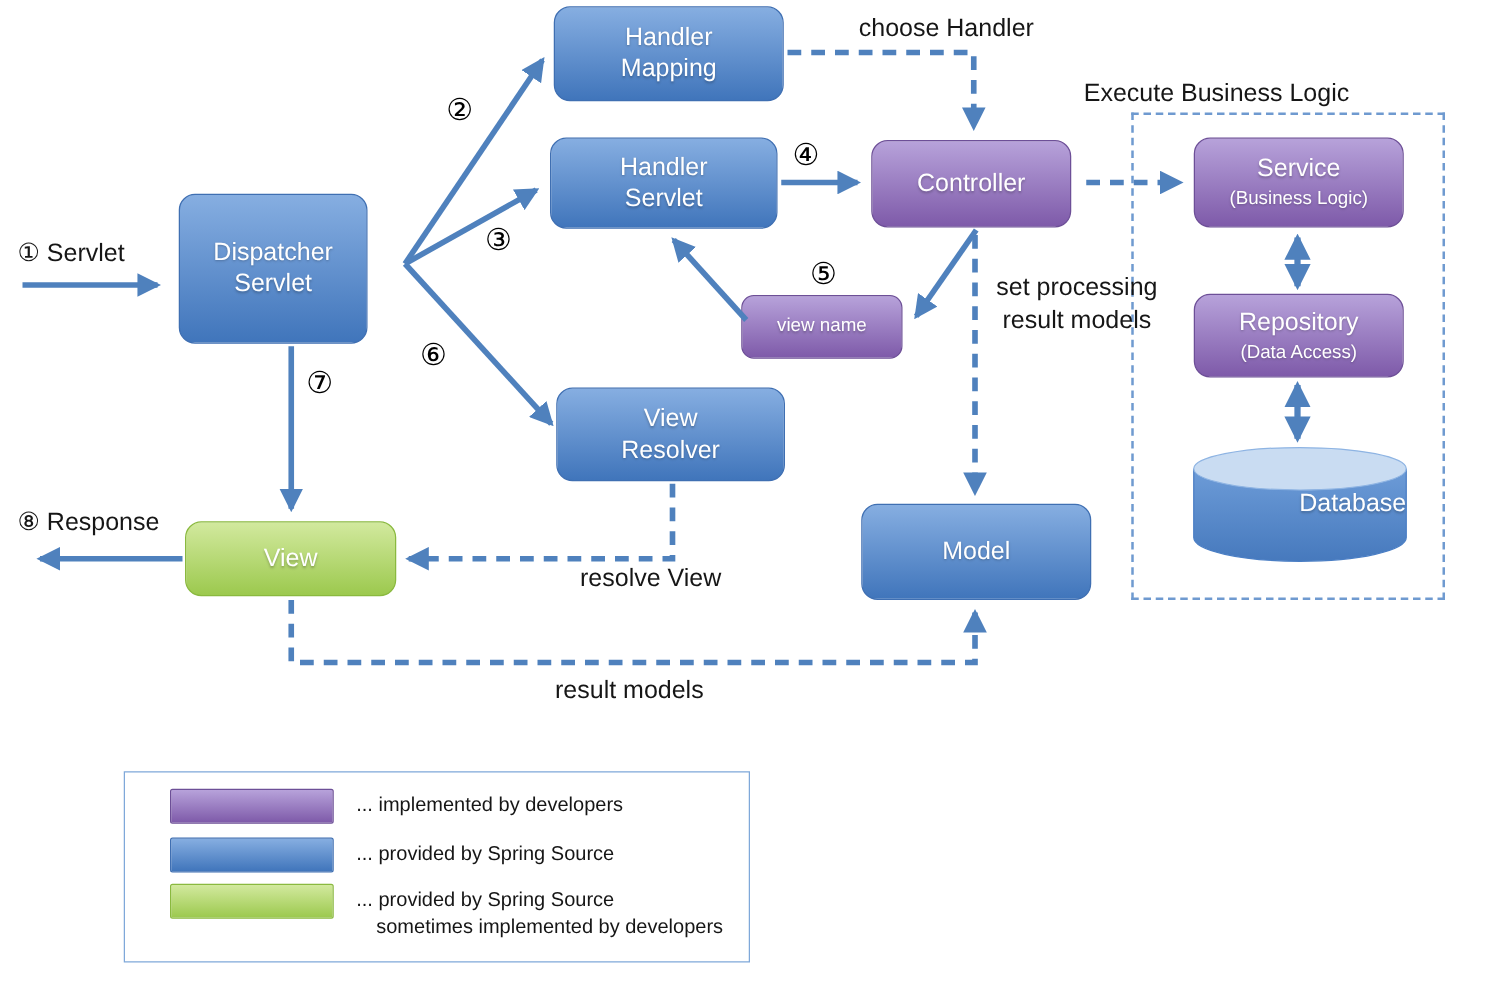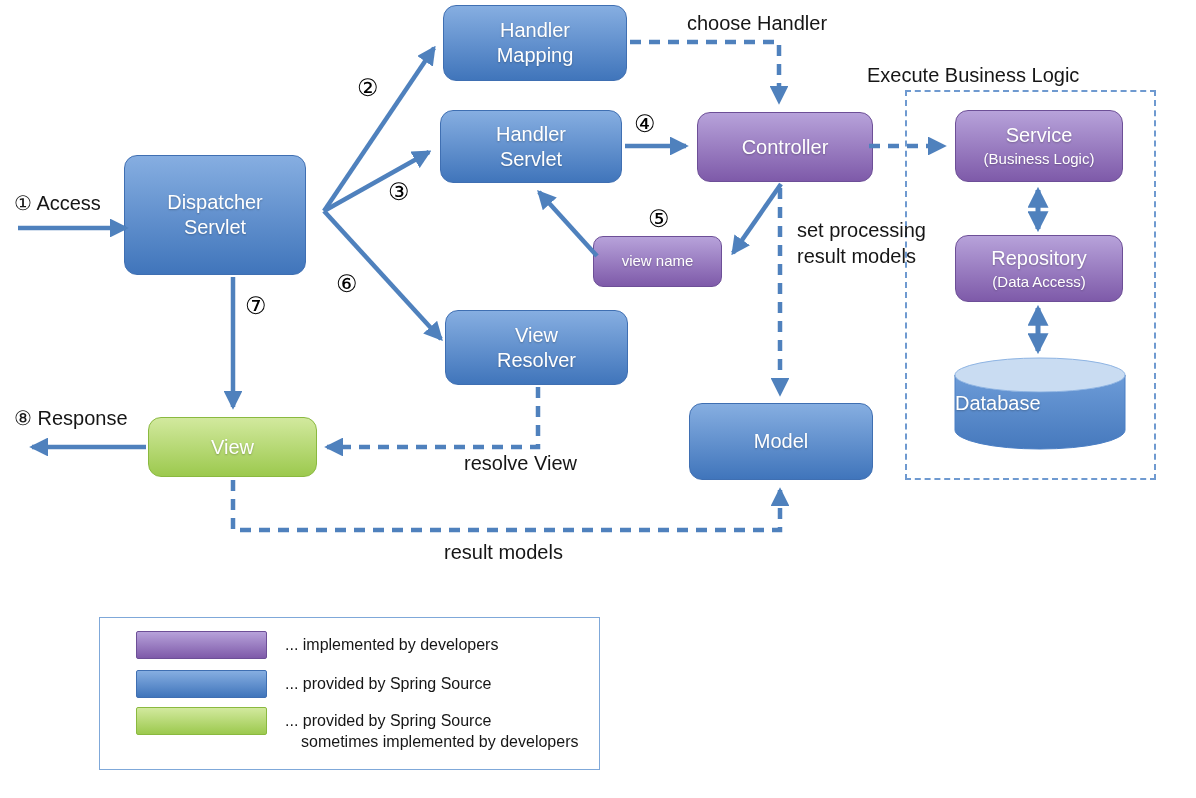--- a/index.html
+++ b/index.html
@@ -25,30 +25,30 @@
   .green{background:linear-gradient(to bottom,var(--green-box-top),var(--green-box-bottom));
         border:1px solid var(--green-box-border);}
   .node .sub{font-size:15px;margin-top:2px;}
   .rounded{border-radius:10px;font-size:15px;}
   .annotation{position:absolute;color:var(--text-black);font-size:20px;line-height:1.3;z-index:4;white-space:nowrap;}
   .marker-num{position:absolute;color:#000;font-size:24px;z-index:4;
         font-family:"DejaVu Sans", sans-serif;}
   #arrow-layer{position:absolute;left:0;top:0;z-index:3;pointer-events:none;}
   #business-container{position:absolute;left:905px;top:90px;width:251px;height:390px;
         border:2px dashed var(--dashed-container-border);z-index:1;box-sizing:border-box;}
-  #cylinder-label{position:absolute;left:955px;top:392px;width:170px;text-align:left;
+  #cylinder-label{position:absolute;left:955px;top:392px;width:170px;text-align:right;
         color:#fff;font-size:20px;z-index:4;text-shadow:0 1px 2px rgba(0,0,0,0.25);}
   
   #legend{position:absolute;left:99px;top:617px;width:501px;height:153px;
         border:1px solid var(--legend-border);z-index:2;box-sizing:border-box;}
   .legend-row{position:absolute;left:36px;display:flex;align-items:center;}
   .swatch{width:131px;height:28px;border-radius:2px;display:inline-block;box-sizing:border-box;}
   .legend-label{margin-left:18px;font-size:16px;color:var(--text-black);white-space:nowrap;}
   .legend-label2{position:absolute;left:201px;top:115px;font-size:16px;color:var(--text-black);white-space:nowrap;}
-  .small-line{line-height:1.3;}
+  .small-line{line-height:1.3;text-align:center;}
 </style>
 </head>
 <body>
 
 <div id="canvas">
 
   <div id="business-container"></div>
 
   <svg id="arrow-layer" width="1196" height="798" viewBox="0 0 1196 798">
     <defs>
@@ -78,36 +78,36 @@
     <path d="M869,146 L944,146" stroke="#4f81bd" stroke-width="4.5" fill="none" stroke-dasharray="11 8" marker-end="url(#ah)"></path>
     <path d="M538,387 L538,447 L327,447" stroke="#4f81bd" stroke-width="4.5" fill="none" stroke-dasharray="11 8" marker-end="url(#ah)"></path>
     <path d="M233,480 L233,530 L780,530 L780,490" stroke="#4f81bd" stroke-width="4.5" fill="none" stroke-dasharray="11 8" marker-end="url(#ah)"></path>
 
     <g>
       <path d="M955,375 v55 a85,19 0 0 0 170,0 v-55 a85,17 0 0 1 -170,0 z" fill="url(#cylBody)" stroke="#4a7ec4" stroke-width="1"></path>
       <ellipse cx="1040" cy="375" rx="85" ry="17" fill="#c9dcf2" stroke="#8eb4e3" stroke-width="1"></ellipse>
     </g>
   </svg>
 
-  <div class="node blue" style="left:124px;top:155px;width:182px;height:120px;">
+  <div class="node blue" style="left:143px;top:155px;width:151px;height:120px;">
     <div>Dispatcher</div>
     <div>Servlet</div>
   </div>
 
   <div class="node blue" style="left:443px;top:5px;width:184px;height:76px;">
     <div>Handler</div>
     <div>Mapping</div>
   </div>
 
   <div class="node blue" style="left:440px;top:110px;width:182px;height:73px;">
     <div>Handler</div>
     <div>Servlet</div>
   </div>
 
-  <div class="node purple" style="left:697px;top:112px;width:176px;height:70px;">
+  <div class="node purple" style="left:697px;top:112px;width:160px;height:70px;">
     <div>Controller</div>
   </div>
 
   <div class="node purple rounded" style="left:593px;top:236px;width:129px;height:51px;">
     <div>view name</div>
   </div>
 
   <div class="node blue" style="left:445px;top:310px;width:183px;height:75px;">
     <div>View</div>
     <div>Resolver</div>
@@ -126,21 +126,21 @@
     <div>Model</div>
   </div>
 
   <div class="node purple" style="left:955px;top:235px;width:168px;height:67px;">
     <div>Repository</div>
     <div class="sub">(Data Access)</div>
   </div>
 
   <div id="cylinder-label">Database</div>
 
-  <div class="annotation" style="left:14px;top:190px;">① Access</div>
+  <div class="annotation" style="left:14px;top:190px;">① Servlet</div>
   <div class="annotation" style="left:14px;top:405px;">⑧ Response</div>
   <div class="annotation" style="left:687px;top:10px;">choose Handler</div>
   <div class="annotation" style="left:867px;top:62px;">Execute Business Logic</div>
   <div class="annotation small-line" style="left:797px;top:217px;">
     <div>set processing</div>
     <div>result models</div>
   </div>
   <div class="annotation" style="left:464px;top:450px;">resolve View</div>
   <div class="annotation small-line" style="left:444px;top:539px;">
     <div>result models</div>

